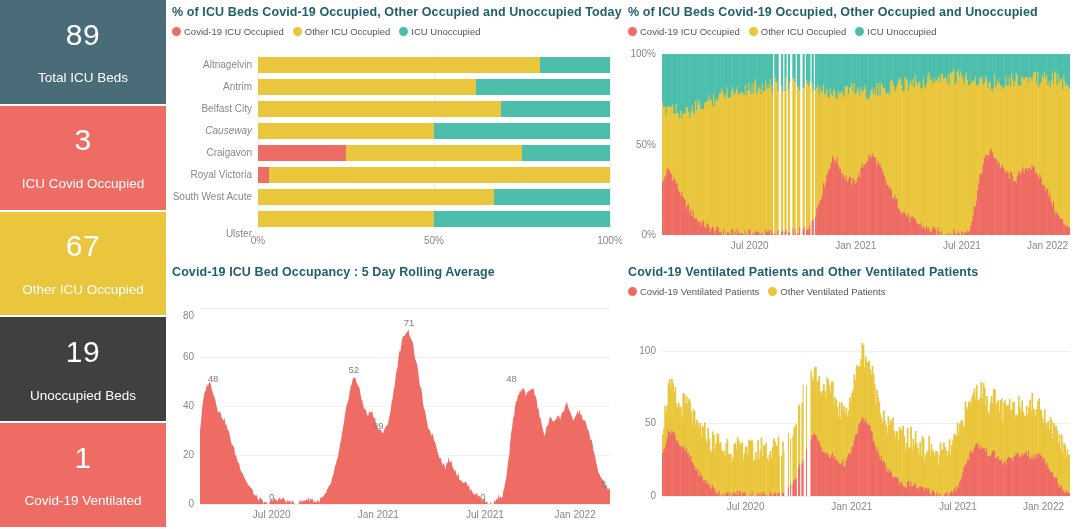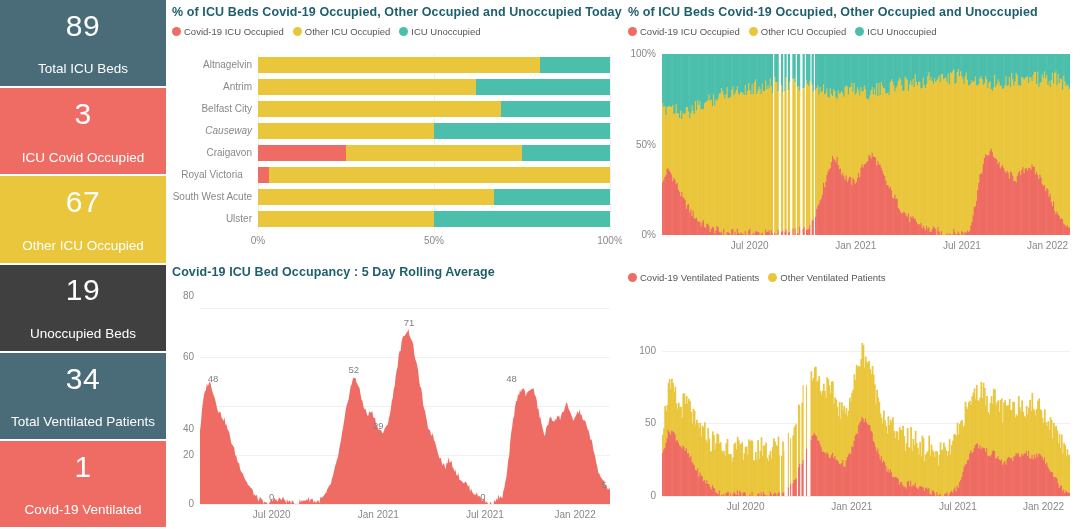--- a/index.html
+++ b/index.html
@@ -72,24 +72,20 @@
     <div class="kpi-card" style="background:#eac63c">
       <div class="kpi-value">67</div>
       <div class="kpi-label">Other ICU Occupied</div>
     </div>
 
     <div class="kpi-card" style="background:#404040">
       <div class="kpi-value">19</div>
       <div class="kpi-label">Unoccupied Beds</div>
     </div>
 
-    <div class="kpi-card" style="background:#4a6b78">
-      <div class="kpi-value">34</div>
-      <div class="kpi-label">Total Ventilated Patients</div>
-    </div>
 
     <div class="kpi-card" style="background:#ee6c63">
       <div class="kpi-value">1</div>
       <div class="kpi-label">Covid-19 Ventilated</div>
     </div>
 
 
   </div>
 
   <div class="charts">
@@ -133,31 +129,31 @@
           <div class="hbar-row" style="left: 86px; top: 73.3px; width: 352px; height: 15.4px;">
             <div class="hbar-seg" style="width: 176px; background: rgb(234, 198, 60);"></div>
             <div class="hbar-seg" style="width: 176px; background: rgb(75, 191, 172);"></div>
           </div>
           <div class="axis-label y-lab" style="left: 0px; width: 80px; top: 97px;">Craigavon</div>
           <div class="hbar-row" style="left: 86px; top: 95.3px; width: 352px; height: 15.4px;">
             <div class="hbar-seg" style="width: 88px; background: rgb(238, 108, 99);"></div>
             <div class="hbar-seg" style="width: 176px; background: rgb(234, 198, 60);"></div>
             <div class="hbar-seg" style="width: 88px; background: rgb(75, 191, 172);"></div>
           </div>
-          <div class="axis-label y-lab" style="left: 0px; width: 80px; top: 119px; text-align: center;">Royal Victoria</div>
+          <div class="axis-label y-lab" style="left: 0px; width: 80px; top: 119px;">Royal Victoria</div>
           <div class="hbar-row" style="left: 86px; top: 117.3px; width: 352px; height: 15.4px;">
             <div class="hbar-seg" style="width: 10.56px; background: rgb(238, 108, 99);"></div>
             <div class="hbar-seg" style="width: 341.44px; background: rgb(234, 198, 60);"></div>
           </div>
           <div class="axis-label y-lab" style="left: 0px; width: 80px; top: 141px;">South West Acute</div>
           <div class="hbar-row" style="left: 86px; top: 139.3px; width: 352px; height: 15.4px;">
             <div class="hbar-seg" style="width: 235.84px; background: rgb(234, 198, 60);"></div>
             <div class="hbar-seg" style="width: 116.16px; background: rgb(75, 191, 172);"></div>
           </div>
-          <div class="axis-label y-lab" style="left: 0px; width: 80px; top: 163px;">Ulster</div>
+          <div class="axis-label y-lab" style="left: 0px; width: 80px; top: 178px;">Ulster</div>
           <div class="hbar-row" style="left: 86px; top: 161.3px; width: 352px; height: 15.4px;">
             <div class="hbar-seg" style="width: 176px; background: rgb(234, 198, 60);"></div>
             <div class="hbar-seg" style="width: 176px; background: rgb(75, 191, 172);"></div>
           </div>
           <div class="axis-label" style="top: 185px; left: 72px; width: 28px; text-align: center;">0%</div>
           <div class="axis-label" style="top: 185px; left: 248px; width: 28px; text-align: center;">50%</div>
           <div class="axis-label" style="top: 185px; left: 424px; width: 28px; text-align: center;">100%</div>
         </div>
     </div>
 
@@ -1271,44 +1267,45 @@
     </div>
 
     <div class="panel">
       <div class="panel-title">Covid-19 ICU Bed Occupancy : 5 Day Rolling Average</div>
       <div class="plot" id="rolling-plot" style="position:absolute; left:6px; top:26px; width:446px; height:240px;">
           <div class="gridline" style="left: 28px; top: 218px; width: 410px;"></div>
           <div class="axis-label y-lab" style="left: 0px; width: 22px; top: 212px;">0</div>
           <div class="gridline" style="left: 28px; top: 169px; width: 410px;"></div>
           <div class="axis-label y-lab" style="left: 0px; width: 22px; top: 163px;">20</div>
           <div class="gridline" style="left: 28px; top: 120px; width: 410px;"></div>
-          <div class="axis-label y-lab" style="left: 0px; width: 22px; top: 114px; margin-top: 23px;">40</div>
+          <div class="axis-label y-lab" style="left: 0px; width: 22px; top: 114px;">40</div>
           <div class="gridline" style="left: 28px; top: 71px; width: 410px;"></div>
           <div class="axis-label y-lab" style="left: 0px; width: 22px; top: 65px;">60</div>
           <div class="gridline" style="left: 28px; top: 22px; width: 410px;"></div>
-          <div class="axis-label y-lab" style="left: 0px; width: 22px; top: 4px;">80</div>
+          <div class="axis-label y-lab" style="left: 0px; width: 22px; top: 24px;">80</div>
           <svg class="svgplot" width="410" height="196" style="left: 28px; top: 22px;">
             <path d="M 0 196 L 0.00 122.97 L 0.98 114.43 L 1.96 101.60 L 2.94 94.02 L 3.91 86.89 L 4.89 83.54 L 5.87 82.24 L 6.85 75.37 L 7.83 78.44 L 8.81 75.56 L 9.79 73.19 L 10.76 76.14 L 11.74 81.39 L 12.72 84.59 L 13.70 87.60 L 14.68 89.80 L 15.66 93.85 L 16.63 98.59 L 17.61 102.46 L 18.59 104.90 L 19.57 103.66 L 20.55 104.22 L 21.53 109.26 L 22.51 110.92 L 23.48 112.91 L 24.46 109.19 L 25.44 117.09 L 26.42 115.88 L 27.40 121.41 L 28.38 122.35 L 29.36 124.93 L 30.33 130.02 L 31.31 135.13 L 32.29 136.84 L 33.27 138.14 L 34.25 139.82 L 35.23 147.57 L 36.21 147.52 L 37.18 152.44 L 38.16 154.78 L 39.14 155.33 L 40.12 161.10 L 41.10 163.57 L 42.08 164.81 L 43.05 166.10 L 44.03 169.07 L 45.01 170.99 L 45.99 173.13 L 46.97 173.90 L 47.95 177.22 L 48.93 177.54 L 49.90 178.58 L 50.88 180.18 L 51.86 180.14 L 52.84 182.55 L 53.82 187.62 L 54.80 186.20 L 55.78 188.26 L 56.75 186.39 L 57.73 190.90 L 58.71 193.49 L 59.69 189.31 L 60.67 189.72 L 61.65 191.11 L 62.63 192.22 L 63.60 195.65 L 64.58 193.49 L 65.56 194.40 L 66.54 194.14 L 67.52 196.00 L 68.50 196.00 L 69.47 195.02 L 70.45 192.46 L 71.43 191.10 L 72.41 193.36 L 73.39 191.79 L 74.37 189.52 L 75.35 191.72 L 76.32 191.21 L 77.30 193.91 L 78.28 191.37 L 79.26 189.52 L 80.24 190.47 L 81.22 192.15 L 82.20 190.59 L 83.17 188.63 L 84.15 191.42 L 85.13 192.37 L 86.11 195.39 L 87.09 191.17 L 88.07 194.07 L 89.05 193.01 L 90.02 192.23 L 91.00 196.00 L 91.98 192.56 L 92.96 192.89 L 93.94 195.36 L 94.92 196.00 L 95.89 196.00 L 96.87 196.00 L 97.85 195.77 L 98.83 195.95 L 99.81 191.12 L 100.79 194.48 L 101.77 192.00 L 102.74 193.47 L 103.72 192.18 L 104.70 192.69 L 105.68 192.55 L 106.66 191.21 L 107.64 192.57 L 108.62 188.58 L 109.59 193.94 L 110.57 190.98 L 111.55 191.17 L 112.53 190.56 L 113.51 194.66 L 114.49 192.64 L 115.47 194.32 L 116.44 194.54 L 117.42 192.77 L 118.40 192.13 L 119.38 195.24 L 120.36 189.28 L 121.34 189.60 L 122.32 189.46 L 123.29 188.25 L 124.27 187.05 L 125.25 185.48 L 126.23 184.84 L 127.21 181.33 L 128.19 179.72 L 129.16 177.58 L 130.14 177.03 L 131.12 175.05 L 132.10 169.63 L 133.08 167.82 L 134.06 162.78 L 135.04 158.15 L 136.01 155.43 L 136.99 151.55 L 137.97 149.22 L 138.95 142.72 L 139.93 137.07 L 140.91 132.63 L 141.89 125.64 L 142.86 120.84 L 143.84 114.75 L 144.82 108.28 L 145.80 101.16 L 146.78 97.04 L 147.76 94.26 L 148.74 90.53 L 149.71 84.15 L 150.69 78.19 L 151.67 76.53 L 152.65 71.45 L 153.63 69.49 L 154.61 70.08 L 155.58 70.18 L 156.56 74.41 L 157.54 76.50 L 158.52 78.45 L 159.50 79.79 L 160.48 86.01 L 161.46 91.44 L 162.43 92.79 L 163.41 98.51 L 164.39 101.50 L 165.37 100.24 L 166.35 104.18 L 167.33 107.52 L 168.31 107.86 L 169.28 103.16 L 170.26 104.44 L 171.24 104.41 L 172.22 102.86 L 173.20 109.11 L 174.18 109.97 L 175.16 109.94 L 176.13 117.28 L 177.11 116.83 L 178.09 122.11 L 179.07 120.18 L 180.05 122.60 L 181.03 121.77 L 182.00 124.60 L 182.98 125.56 L 183.96 122.82 L 184.94 119.99 L 185.92 118.77 L 186.90 117.10 L 187.88 116.80 L 188.85 110.72 L 189.83 106.62 L 190.81 101.55 L 191.79 92.64 L 192.77 89.91 L 193.75 80.89 L 194.73 78.25 L 195.70 68.02 L 196.68 62.22 L 197.66 58.78 L 198.64 47.76 L 199.62 42.85 L 200.60 43.29 L 201.58 33.66 L 202.55 29.66 L 203.53 27.75 L 204.51 27.92 L 205.49 26.61 L 206.47 24.69 L 207.45 23.63 L 208.42 20.75 L 209.40 27.47 L 210.38 29.50 L 211.36 31.55 L 212.34 33.48 L 213.32 36.43 L 214.30 46.15 L 215.27 51.18 L 216.25 53.76 L 217.23 57.29 L 218.21 63.26 L 219.19 73.00 L 220.17 79.03 L 221.15 79.55 L 222.12 86.13 L 223.10 96.41 L 224.08 100.57 L 225.06 103.01 L 226.04 108.74 L 227.02 113.61 L 228.00 120.10 L 228.97 121.76 L 229.95 121.91 L 230.93 126.58 L 231.91 128.00 L 232.89 124.68 L 233.87 132.24 L 234.84 133.44 L 235.82 136.76 L 236.80 140.66 L 237.78 144.78 L 238.76 147.93 L 239.74 150.73 L 240.72 149.43 L 241.69 154.15 L 242.67 157.47 L 243.65 154.93 L 244.63 157.95 L 245.61 161.46 L 246.59 154.25 L 247.57 155.70 L 248.54 149.12 L 249.52 154.73 L 250.50 153.99 L 251.48 152.40 L 252.46 158.89 L 253.44 160.24 L 254.42 163.73 L 255.39 161.59 L 256.37 166.66 L 257.35 168.11 L 258.33 164.61 L 259.31 171.79 L 260.29 172.16 L 261.26 172.50 L 262.24 173.66 L 263.22 175.01 L 264.20 175.24 L 265.18 173.36 L 266.16 174.27 L 267.14 176.21 L 268.11 178.95 L 269.09 176.62 L 270.07 183.92 L 271.05 180.34 L 272.03 183.40 L 273.01 185.50 L 273.99 185.88 L 274.96 186.67 L 275.94 186.72 L 276.92 183.89 L 277.90 188.81 L 278.88 187.60 L 279.86 188.79 L 280.84 190.10 L 281.81 192.57 L 282.79 192.81 L 283.77 190.39 L 284.75 191.06 L 285.73 195.11 L 286.71 193.14 L 287.68 195.13 L 288.66 196.00 L 289.64 196.00 L 290.62 193.43 L 291.60 196.00 L 292.58 196.00 L 293.56 196.00 L 294.53 191.74 L 295.51 193.94 L 296.49 190.48 L 297.47 191.93 L 298.45 186.27 L 299.43 190.73 L 300.41 187.98 L 301.38 189.72 L 302.36 190.12 L 303.34 183.08 L 304.32 180.08 L 305.30 174.06 L 306.28 169.89 L 307.26 161.47 L 308.23 151.89 L 309.21 147.66 L 310.19 134.01 L 311.17 125.05 L 312.15 119.09 L 313.13 110.40 L 314.11 108.23 L 315.08 98.48 L 316.06 93.15 L 317.04 92.95 L 318.02 85.54 L 319.00 87.73 L 319.98 81.51 L 320.95 84.47 L 321.93 80.68 L 322.91 81.14 L 323.89 80.26 L 324.87 83.36 L 325.85 88.63 L 326.83 84.29 L 327.80 84.54 L 328.78 82.60 L 329.76 82.62 L 330.74 82.12 L 331.72 80.63 L 332.70 80.97 L 333.68 80.15 L 334.65 86.78 L 335.63 88.20 L 336.61 91.38 L 337.59 100.49 L 338.57 100.77 L 339.55 109.23 L 340.53 109.90 L 341.50 115.75 L 342.48 119.87 L 343.46 123.87 L 344.44 128.19 L 345.42 125.46 L 346.40 118.89 L 347.37 117.56 L 348.35 116.39 L 349.33 110.73 L 350.31 108.82 L 351.29 109.86 L 352.27 112.86 L 353.25 113.15 L 354.22 113.69 L 355.20 111.11 L 356.18 112.16 L 357.16 107.47 L 358.14 108.97 L 359.12 107.14 L 360.10 112.13 L 361.07 107.69 L 362.05 104.24 L 363.03 104.14 L 364.01 103.01 L 364.99 99.05 L 365.97 95.78 L 366.95 94.29 L 367.92 98.46 L 368.90 101.44 L 369.88 103.13 L 370.86 105.84 L 371.84 108.48 L 372.82 111.58 L 373.79 112.75 L 374.77 109.13 L 375.75 108.33 L 376.73 105.81 L 377.71 102.88 L 378.69 105.94 L 379.67 101.36 L 380.64 107.08 L 381.62 106.76 L 382.60 111.19 L 383.58 112.56 L 384.56 112.30 L 385.54 113.45 L 386.52 117.30 L 387.49 121.03 L 388.47 122.30 L 389.45 126.03 L 390.43 132.10 L 391.41 131.36 L 392.39 135.04 L 393.37 142.15 L 394.34 145.23 L 395.32 149.18 L 396.30 154.91 L 397.28 158.43 L 398.26 164.65 L 399.24 165.57 L 400.21 167.94 L 401.19 170.07 L 402.17 170.71 L 403.15 173.08 L 404.13 171.75 L 405.11 178.42 L 406.09 176.12 L 407.06 179.60 L 408.04 182.36 L 409.02 179.47 L 410.00 181.89 L 410 196 Z" fill="#ee6c63"></path>
           </svg>
           <div class="pt-label" style="left: 32.12px; top: 87.4px; width: 18px; text-align: center;">48</div>
           <div class="pt-label" style="left: 90.75px; top: 205px; width: 18px; text-align: center;">0</div>
           <div class="pt-label" style="left: 172.75px; top: 77.6px; width: 18px; text-align: center;">52</div>
           <div class="pt-label" style="left: 197.35px; top: 133.95px; width: 18px; text-align: center;">29</div>
           <div class="pt-label" style="left: 228.1px; top: 31.05px; width: 18px; text-align: center;">71</div>
           <div class="pt-label" style="left: 301.9px; top: 205px; width: 18px; text-align: center;">0</div>
           <div class="pt-label" style="left: 330.6px; top: 87.4px; width: 18px; text-align: center;">48</div>
           <div class="pt-label" style="left: 422.85px; top: 192.75px; width: 18px; text-align: center;">5</div>
           <div class="axis-label" style="top: 223px; left: 73.75px; width: 52px; text-align: center;">Jul 2020</div>
           <div class="axis-label" style="top: 223px; left: 180.35px; width: 52px; text-align: center;">Jan 2021</div>
           <div class="axis-label" style="top: 223px; left: 286.95px; width: 52px; text-align: center;">Jul 2021</div>
           <div class="axis-label" style="top: 223px; left: 377.15px; width: 52px; text-align: center;">Jan 2022</div>
         </div>
     </div>
 
     <div class="panel">
+      <div class="panel-title">Covid-19 Ventilated Patients and Other Ventilated Patients</div>
       <div class="legend">
         <div class="legend-item">
           <span class="legend-dot" style="background:#ee6c63"></span>
           <span class="legend-text">Covid-19 Ventilated Patients</span>
         </div>
         <div class="legend-item">
           <span class="legend-dot" style="background:#eac63c"></span>
           <span class="legend-text">Other Ventilated Patients</span>
         </div>
       </div>

